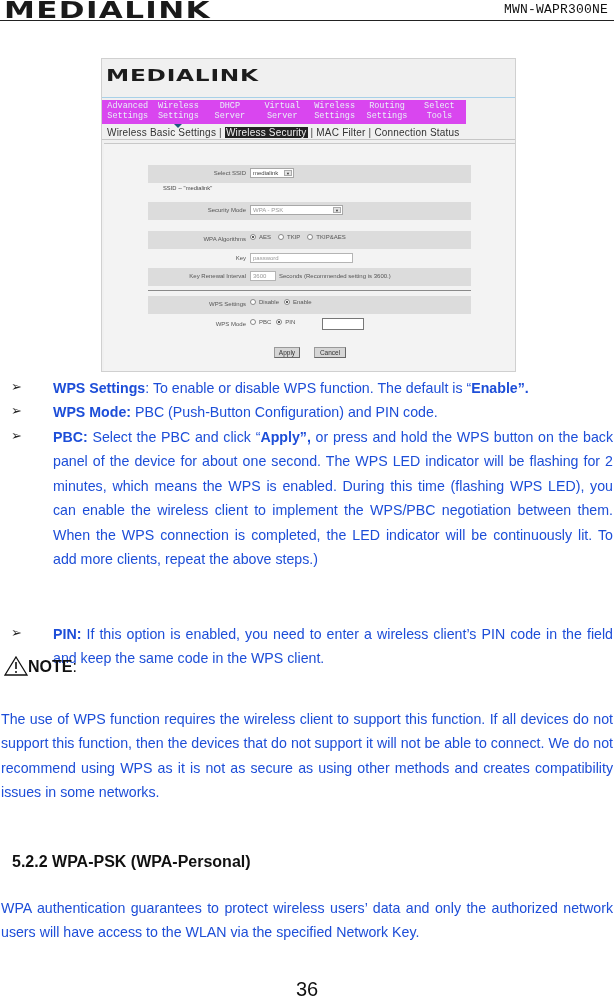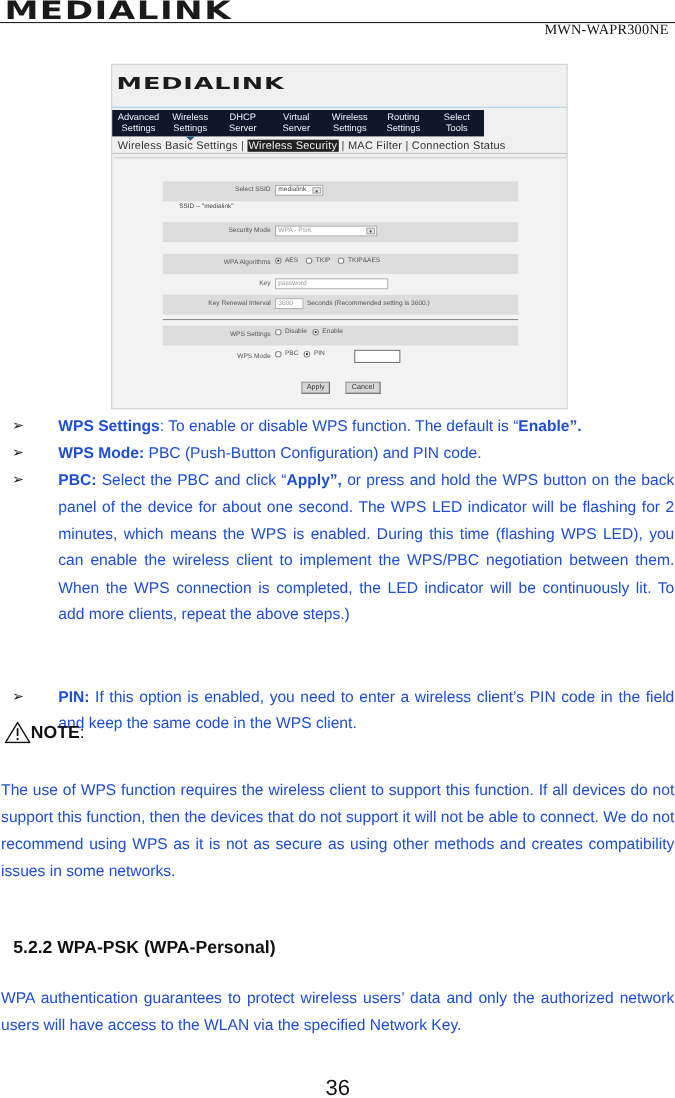--- a/index.html
+++ b/index.html
@@ -2,27 +2,27 @@
 <html><head>
   <meta charset="utf-8">
   <style>
     * { box-sizing: border-box; margin: 0; padding: 0; }
     html, body { width: 614px; height: 998px; background: #ffffff; overflow: hidden; }
     body { position: relative; font-family: "Liberation Sans", sans-serif; color: #111; }
 
     
     .page-header { position: absolute; left: 0; top: 0; width: 614px; height: 21px; border-bottom: 1.5px solid #222; }
     .logo { position: absolute; left: 4px; top: -1px; font-family: "DejaVu Sans", sans-serif; font-weight: bold; font-size: 23px; letter-spacing: 1px; color: #1a1a1a; transform: scaleX(1.35); transform-origin: left center; line-height: 22px; }
-    .model { position: absolute; right: 6px; top: 19px; font-family: Liberation Serif, serif; font-size: 13px; color: #111; letter-spacing: 0.2px; }
+    .model { position: absolute; right: 6px; top: 2px; font-family: Liberation Mono, monospace; font-size: 13px; color: #111; letter-spacing: 0.2px; }
 
     
     .shot { position: absolute; left: 101px; top: 58px; width: 415px; height: 314px; background: #f0f0f0; border: 1px solid #d0d0d0; }
     .shot-logo { position: absolute; left: 4px; top: 8px; font-family: "DejaVu Sans", sans-serif; font-weight: bold; font-size: 15px; color: #1c1c1c; transform: scaleX(1.55); transform-origin: left center; letter-spacing: 0.5px; }
     .shot-topbar { position: absolute; left: 0; top: 38px; width: 413px; height: 1px; background: #a8d0e8; }
-    .navbar { position: absolute; left: 0; top: 41px; width: 338px; height: 24px; background: #0f172a; display: flex; }
+    .navbar { position: absolute; left: 0; top: 41px; width: 364px; height: 24px; background: #d946ef; display: flex; font-family: Liberation Mono, monospace; }
     .nav-item { position: relative; color: #e8f1f7; font-size: 8.5px; line-height: 9.5px; text-align: center; padding-top: 2px; }
     .nav-item.active::after { content: ""; position: absolute; left: 50%; bottom: -4px; margin-left: -4px; border-left: 4px solid transparent; border-right: 4px solid transparent; border-top: 4px solid #1d5a7e; }
     .subnav { position: absolute; left: 0; top: 67px; width: 413px; height: 14px; font-size: 10px; color: #333; padding-left: 5px; line-height: 14px; border-bottom: 1px solid #c6c6c6; letter-spacing: 0.2px; white-space: nowrap; }
     .subnav .sep { margin: 0 3px; color: #444; }
     .subnav .active { background: #222; color: #eee; padding: 0 1px; }
     .content-area { position: absolute; left: 2px; top: 84px; width: 411px; height: 228px; background: #f3f3f3; border-top: 1px solid #c8c8c8; }
 
     .row { position: absolute; left: 44px; width: 323px; height: 18px; font-size: 6px; color: #555; }
     .row.gray { background: #dcdcdc; }
     .row .lbl { position: absolute; right: 225px; top: 5px; text-align: right; white-space: nowrap; }

